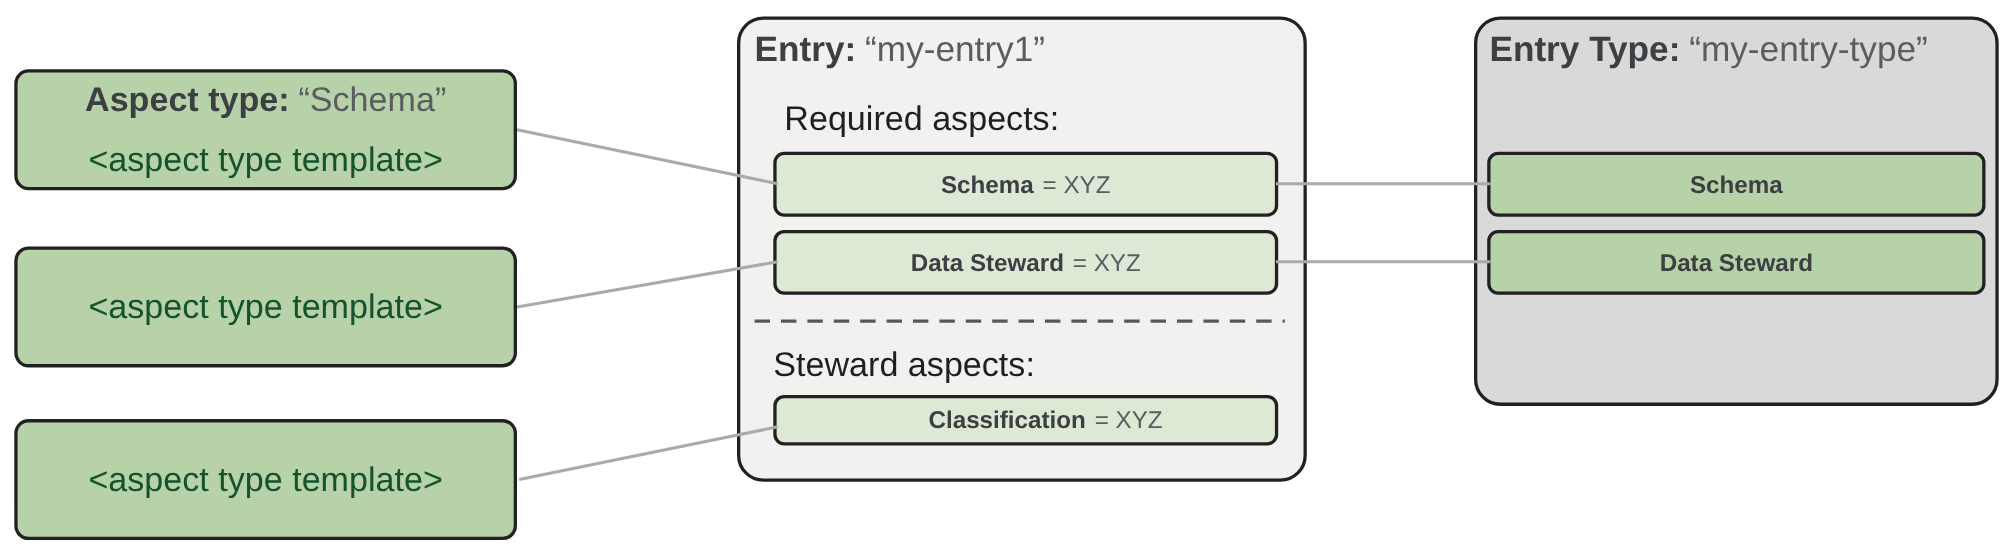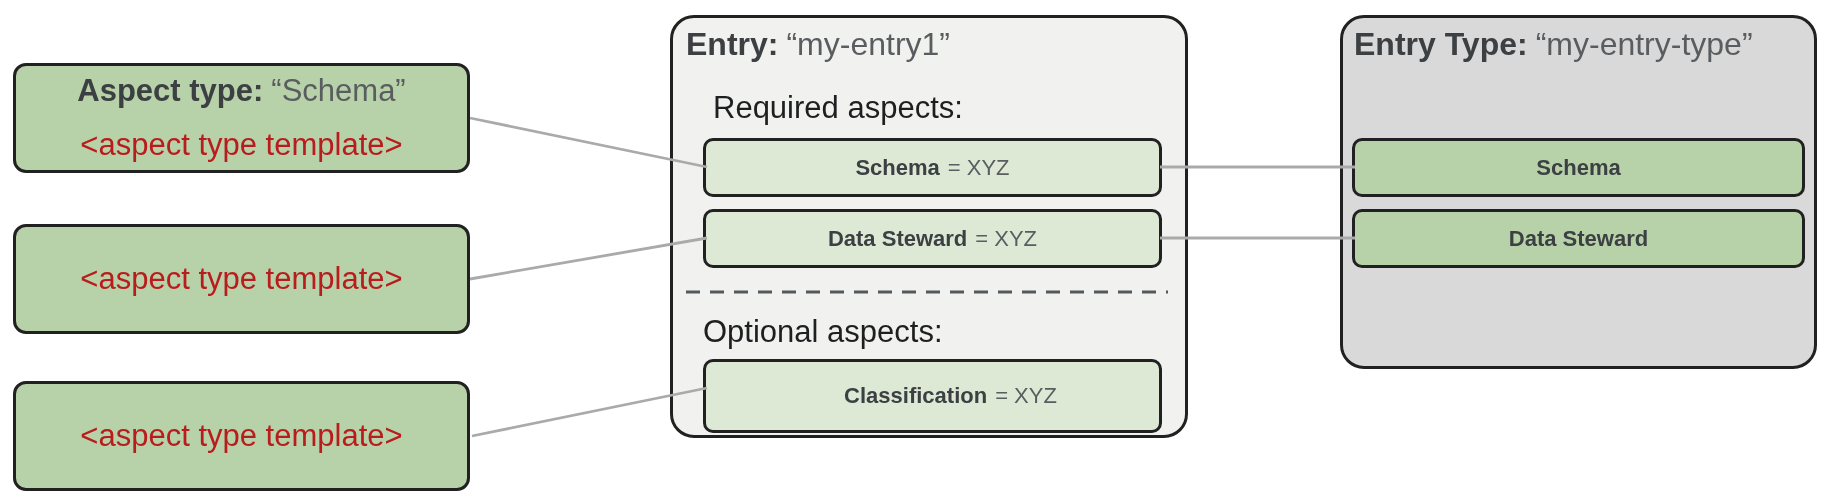--- a/index.html
+++ b/index.html
@@ -29,21 +29,21 @@
     border-radius: 13px;
     box-sizing: border-box;
     display: flex;
     flex-direction: column;
     align-items: center;
     justify-content: center;
     gap: 19px;
     z-index: 3;
   }
   .atype-box .l1 { font-size: 31px; line-height: 1.1; white-space: nowrap; }
-  .atype-box .l2 { font-size: 31px; line-height: 1.1; color: #b91c1c; white-space: nowrap; }
+  .atype-box .l2 { font-size: 31px; line-height: 1.1; color: #14532d; white-space: nowrap; }
   .b  { font-weight: 700; color: #3c4043; }
   .v  { font-weight: 400; color: #5a5d60; margin-left: 8px; }
   
   .entry-box {
     position: absolute;
     left: 670px; top: 15px;
     width: 518px; height: 423px;
     background: #f1f2f0;
     border: 3px solid #212121;
     border-radius: 24px;
@@ -125,23 +125,23 @@
 
     <div class="aspect light" style="top:120px;">
       <span class="b">Schema</span>
         <span class="v">= XYZ</span>
     </div>
     <div class="aspect light" style="top:191px;">
       <span class="b">Data Steward</span>
         <span class="v">= XYZ</span>
     </div>
 
-    <div class="section-label" style="left:30px; top:296px;">Optional aspects:</div>
+    <div class="section-label" style="left:30px; top:296px;">Steward aspects:</div>
 
-    <div class="aspect light" style="top:341px; height:74px;padding-left:36px;">
+    <div class="aspect light" style="top:341px; height:46px;padding-left:36px;">
       <span class="b">Classification</span>
         <span class="v">= XYZ</span>
     </div>
   </div>
 
   <div class="entrytype-box">
     <div class="box-title" style="left:11px; top:8px;">
       <span class="b">Entry Type:</span><span class="v">“my-entry-type”</span>
     </div>
 

